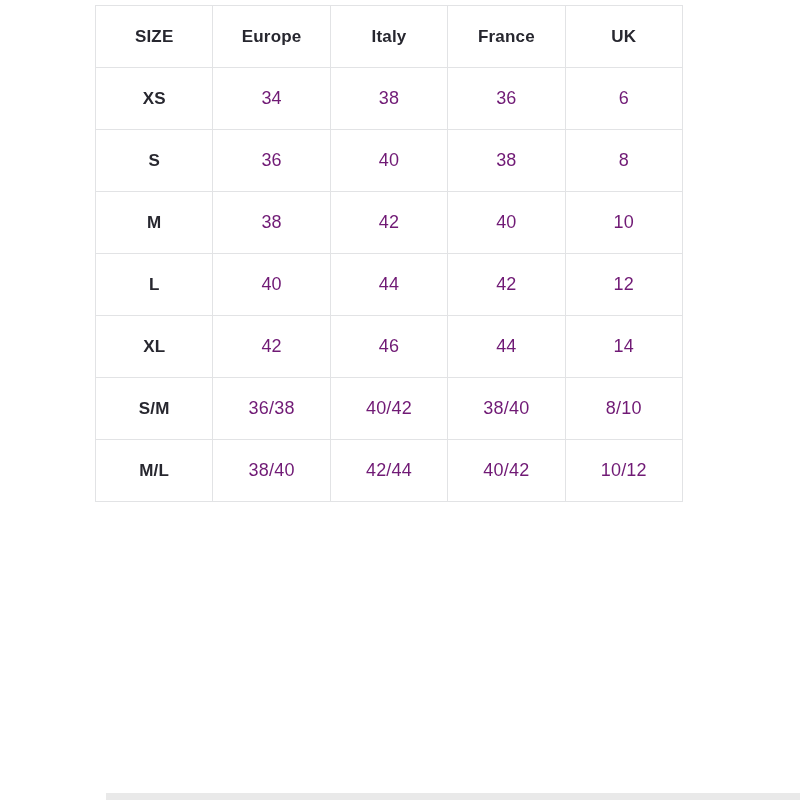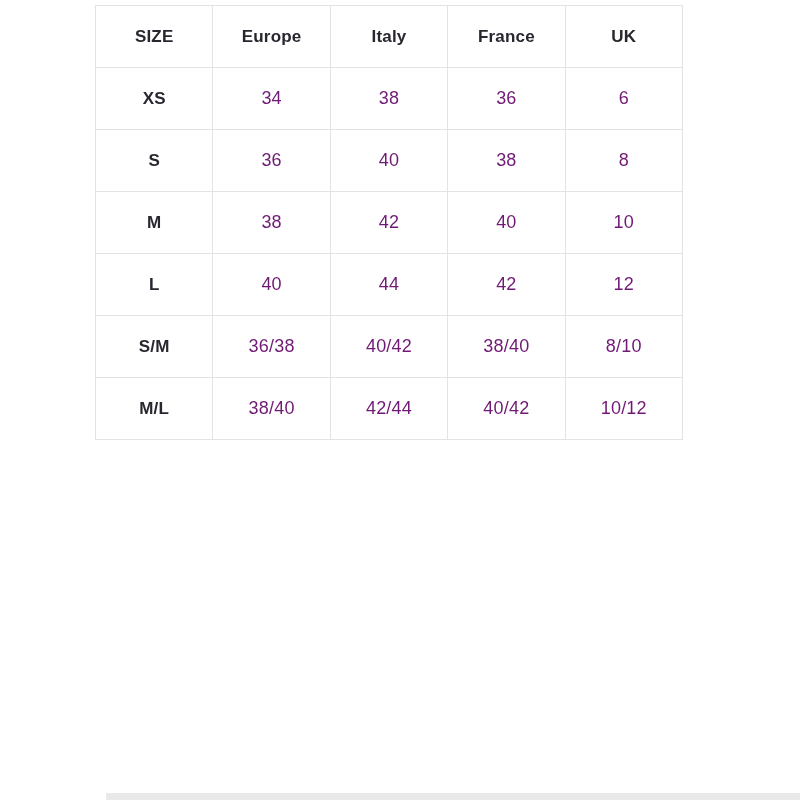--- a/index.html
+++ b/index.html
@@ -91,20 +91,27 @@
           <td>10</td>
         </tr>
         <tr>
           <td class="rowlabel">L</td>
           <td>40</td>
           <td>44</td>
           <td>42</td>
           <td>12</td>
         </tr>
         <tr>
+          <td class="rowlabel">XL</td>
+          <td>42</td>
+          <td>46</td>
+          <td>44</td>
+          <td>14</td>
+        </tr>
+        <tr>
           <td class="rowlabel">S/M</td>
           <td>36/38</td>
           <td>40/42</td>
           <td>38/40</td>
           <td>8/10</td>
         </tr>
         <tr>
           <td class="rowlabel">M/L</td>
           <td>38/40</td>
           <td>42/44</td>

